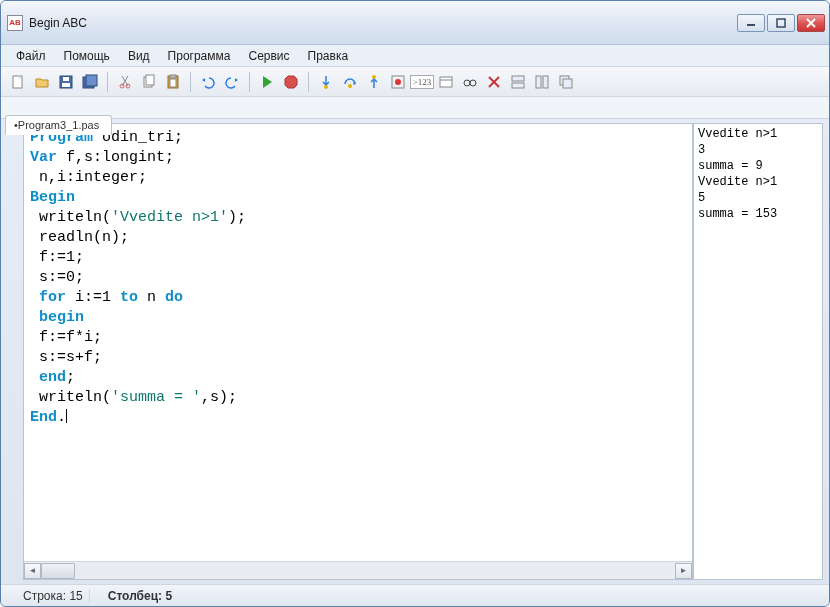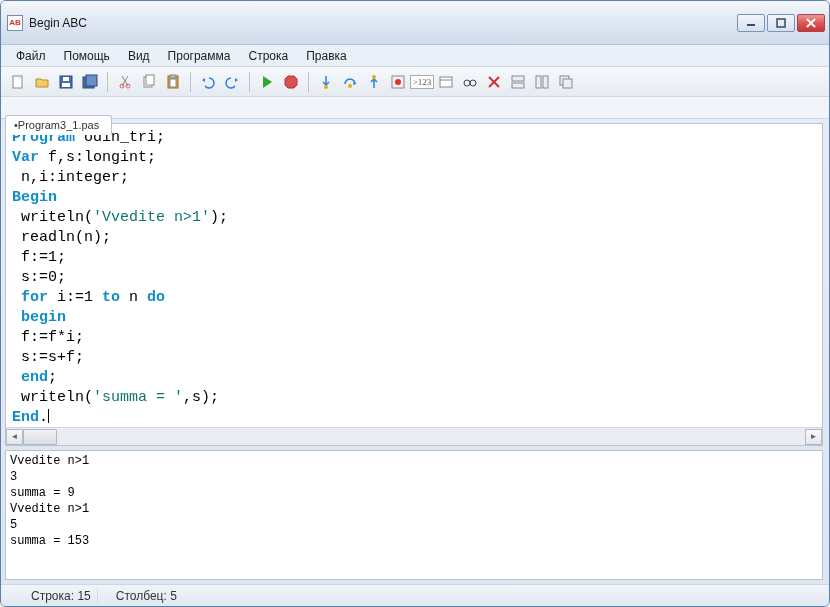--- a/index.html
+++ b/index.html
@@ -84,22 +84,22 @@
     padding:3px 12px 3px 8px;
     background:#fff;
     border:1px solid #b9c4d2;
     border-bottom:1px solid #fff;
     border-top-left-radius:3px; border-top-right-radius:3px;
     position:relative; top:17px;
   }
 
   
   .client {
-    flex:1; display:flex; flex-direction:column;
-    margin:4px 6px 4px 4px;
+    flex:1; display:flex; flex-direction:row;
+    margin:4px 6px 4px 22px;
     min-height:0;
   }
   .editor-pane{
     flex: 1 1 335px;
     min-height:0;
     border:1px solid #b9c4d2;
     background:#fff;
     display:flex; flex-direction:column;
   }
   .code {
@@ -141,25 +141,25 @@
     white-space:pre; color:#000;
     overflow:auto;
   }
 
   
   .statusbar {
     height:22px;
     background: linear-gradient(#f1f5fa,#e2e8f1);
     border-top:1px solid #cfd7e2;
     display:flex; align-items:center;
-    padding:0 24px; gap:12px;
+    padding:0 16px; gap:12px;
     font-size:12px; color:#333;
   }
   .status-cell { padding:0 6px; border-right:1px solid #cfd7e2; }
-  .status-cell:last-child { border:none; }
+  .status-cell:last-child { border:none;font-weight:bold; }
 
   .caret { display:inline-block; width:1px; height:14px; background:#000; vertical-align:-2px; }
 </style>
 </head>
 <body>
 
 <div class="window">
 
   <div class="titlebar">
     <div class="app-icon">
@@ -184,21 +184,21 @@
           </svg>
       </div>
     </div>
   </div>
 
   <div class="menubar" id="menubar">
       <div class="menu-item">Файл</div>
       <div class="menu-item">Помощь</div>
       <div class="menu-item">Вид</div>
       <div class="menu-item">Программа</div>
-      <div class="menu-item">Строка</div>
+      <div class="menu-item">Сервис</div>
       <div class="menu-item">Правка</div>
     </div>
 
   <div class="toolbar" id="toolbar">
       <div class="tbtn">
         <svg width="16" height="16" viewBox="0 0 16 16">
           <rect x="3" y="2" width="9" height="12" fill="#fff" stroke="#888"></rect>
           <path d="M9 2l3 3h-3z" fill="#dde"></path>
         </svg>
       </div>

